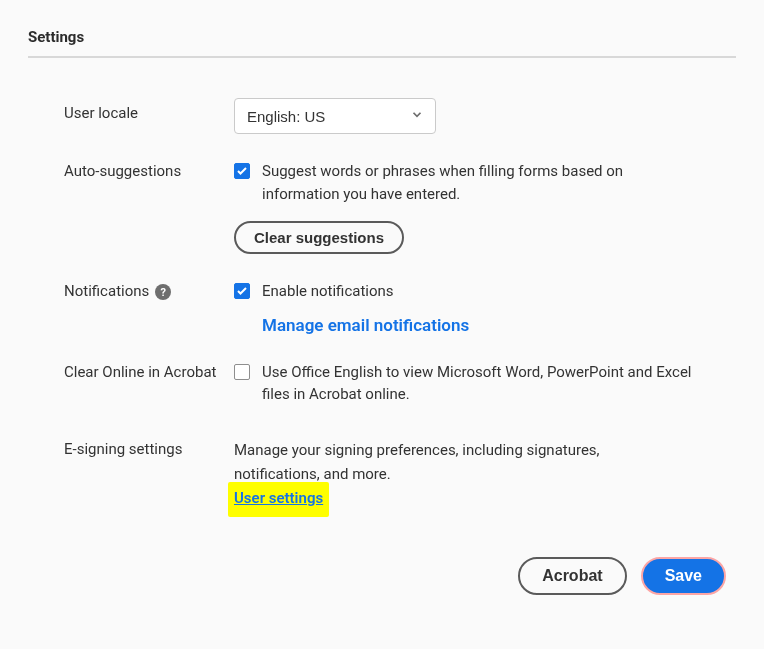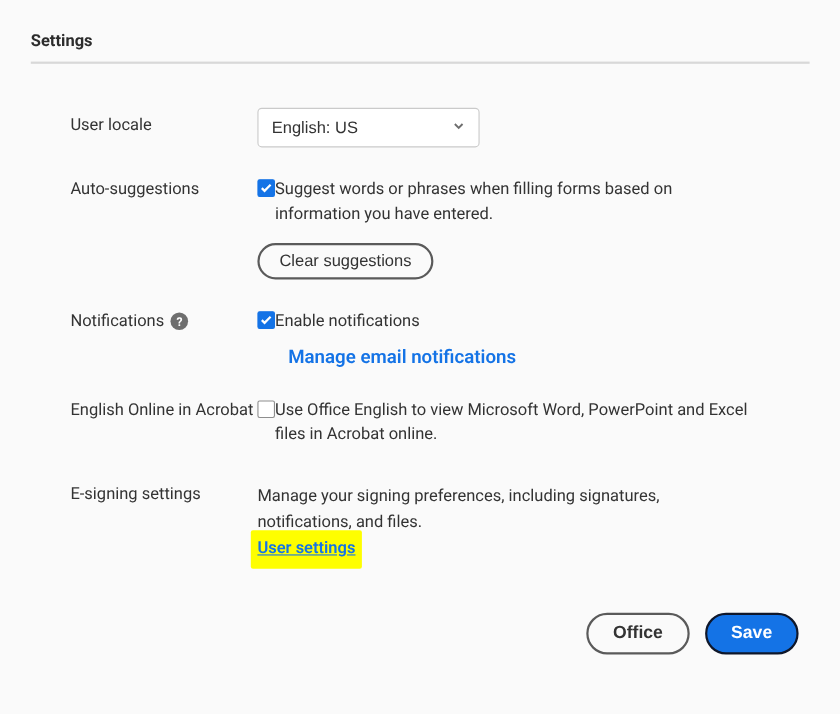--- a/index.html
+++ b/index.html
@@ -66,20 +66,21 @@
       position: absolute;
       right: 12px;
       top: 50%;
       transform: translateY(-50%);
       pointer-events: none;
       color: #6e6e6e;
     }
     .check-line {
       display: flex;
       align-items: flex-start;
+      gap: 12px;
       margin-bottom: 6px;
     }
     .check {
       width: 16px;
       height: 16px;
       border-radius: 2px;
       margin-top: 3px;
       flex-shrink: 0;
       cursor: pointer;
       display: inline-flex;
@@ -101,21 +102,21 @@
       line-height: 1.5;
       max-width: 440px;
     }
     .clear-btn {
       margin-top: 10px;
       border: 2px solid #5a5a5a;
       background: transparent;
       border-radius: 18px;
       padding: 6px 18px;
       font-size: 15px;
-      font-weight: 400;
+      font-weight: 700;
       color: #333;
       cursor: pointer;
     }
     .link-blue {
       display: inline-block;
       margin-top: 6px;
       margin-left: 28px;
       color: #1473e6;
       font-size: 17px;
       font-weight: 600;
@@ -179,21 +180,21 @@
       font-weight: 700;
       cursor: pointer;
     }
     .btn-secondary {
       background: transparent;
       border: 2px solid #5a5a5a;
       color: #333;
     }
     .btn-primary {
       background: #1473e6;
-      border: 2px solid #0f172a;
+      border: 2px solid #fca5a5;
       color: #fff;
     }
   </style>
 </head>
 <body>
 
 <h1 class="page-title">Settings</h1>
 <hr class="divider">
 
 <div class="settings-body">
@@ -241,38 +242,38 @@
               <polyline points="4 12 9 17 20 6"></polyline>
             </svg>
         </span>
         <span class="check-text">Enable notifications</span>
       </div>
       <a class="link-blue">Manage email notifications</a>
     </div>
   </div>
 
   <div class="row">
-    <div class="label-col tight">English Online in Acrobat</div>
+    <div class="label-col tight">Clear Online in Acrobat</div>
     <div class="control-col">
       <div class="check-line">
         <span class="check unchecked"></span>
         <span class="check-text">Use Office English to view Microsoft Word, PowerPoint and Excel files in Acrobat online.</span>
       </div>
     </div>
   </div>
 
   <div class="row">
     <div class="label-col tight">E-signing settings</div>
     <div class="control-col">
-      <div class="desc-text">Manage your signing preferences, including signatures, notifications, and files.</div>
+      <div class="desc-text">Manage your signing preferences, including signatures, notifications, and more.</div>
       <div class="highlight-wrap">
         <span class="highlight-bg"></span>
         <a class="edit-link">User settings</a>
       </div>
     </div>
   </div>
 
 </div>
 
 <div class="footer">
-  <button class="btn btn-secondary">Office</button>
+  <button class="btn btn-secondary">Acrobat</button>
   <button class="btn btn-primary">Save</button>
 </div>
 
 </body></html>

